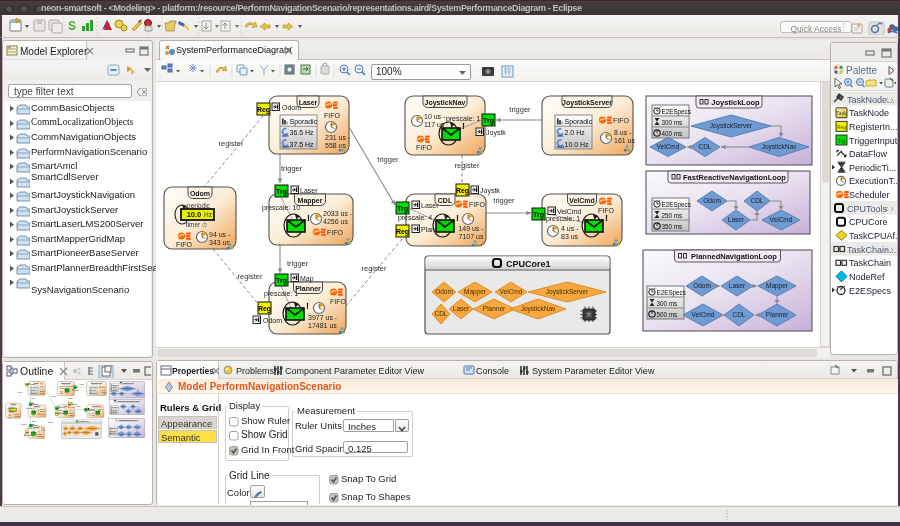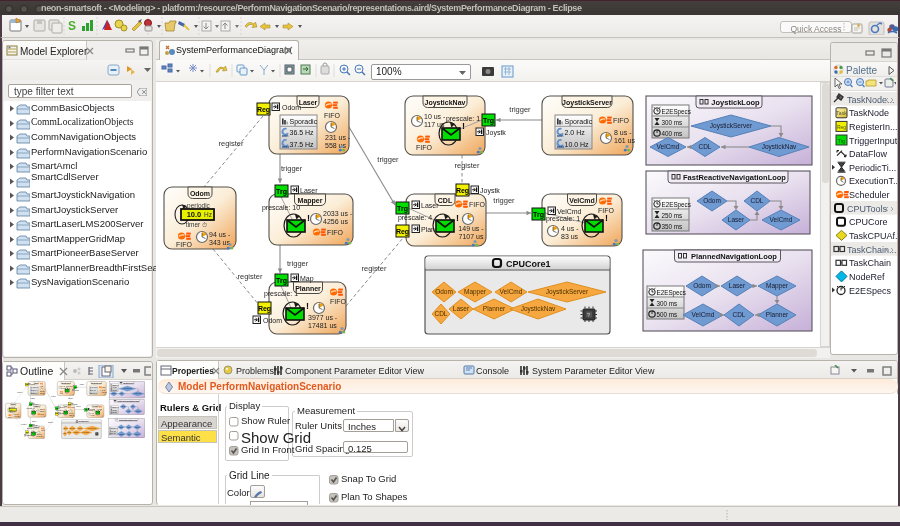--- a/index.html
+++ b/index.html
@@ -205,21 +205,21 @@
       </g>
 </svg>
     <div class="abs" style="left:28px;top:220.5px;font-size:9.5px;color:#1a1a1a;white-space:nowrap;">SmartPlannerBreadthFirstSearch</div>
     <svg class="abs" style="left:5px;top:236.0px" width="22" height="12">
 <path d="M2,2.5 l4,3 -4,3 z" fill="#555"></path>
 <g>
         <path d="M9,4 l3,-2 6,0 1,2 3,0 0,7 -13,0 z" fill="#cfe0f0" stroke="#5a7da0" stroke-width="0.8"></path>
         <path d="M9,6 l13,0" stroke="#5a7da0" stroke-width="0.6"></path>
       </g>
 </svg>
-    <div class="abs" style="left:28px;top:235.0px;font-size:9.5px;color:#1a1a1a;white-space:nowrap;">SysNavigationScenario</div>
+    <div class="abs" style="left:28px;top:243px;font-size:9.5px;color:#1a1a1a;white-space:nowrap;">SysNavigationScenario</div>
   </div>
 <div class="panel" style="left:2px;top:361px;width:151px;height:144px;background:#fff;border-color:#b7b2aa;">
  <div class="abs" style="left:0;top:0;width:149px;height:18px;background:linear-gradient(#f4f3f1,#eceae7);border-bottom:1px solid #d5d1cb;border-radius:3px 3px 0 0;"></div>
  <div class="abs" style="left:0px;top:0px;width:62px;height:18px;background:#fdfdfc;border-right:1px solid #c9c4bd;"></div>
  <svg class="abs" style="left:3px;top:3px" width="13" height="12">
       <rect x="1" y="1" width="4" height="4" fill="#fff" stroke="#557"></rect>
       <rect x="1" y="7" width="4" height="4" fill="#fff" stroke="#557"></rect>
       <rect x="7" y="4" width="4" height="4" fill="#fff" stroke="#557"></rect>
       <path d="M5,3 h2 M5,9 h2" stroke="#557"></path>
     </svg>
@@ -305,21 +305,21 @@
  </div>
 </div>
 <div class="panel" style="left:830px;top:42px;width:68px;height:313px;background:#fff;border-color:#b7b2aa;">
  <div class="abs" style="left:0;top:0;width:66px;height:18px;background:#eceae7;border-radius:3px 3px 0 0;">
   <svg class="abs" style="left:34px;top:5px" width="30" height="10">
         <rect x="1" y="3" width="8" height="4" fill="none" stroke="#777" stroke-width="1.2"></rect>
         <rect x="17" y="1" width="9" height="8" fill="none" stroke="#777" stroke-width="1.2"></rect>
         <rect x="17" y="1" width="9" height="2.5" fill="#777"></rect>
       </svg>
  </div>
- <div class="abs" style="left:0;top:18px;width:66px;height:16px;background:linear-gradient(#f9f8f7,#f0eeeb);border-bottom:1px solid #ddd;border-top:1px solid #d8d4ce;">
+ <div class="abs" style="left:0;top:18px;width:66px;height:28px;background:linear-gradient(#f9f8f7,#f0eeeb);border-bottom:1px solid #ddd;border-top:1px solid #d8d4ce;">
   <svg class="abs" style="left:2px;top:2px" width="11" height="11">
         <circle cx="5.5" cy="5.5" r="4.5" fill="none" stroke="#ccc"></circle>
         <circle cx="3" cy="3.5" r="1.7" fill="#e06a2a"></circle>
         <circle cx="8" cy="3.5" r="1.7" fill="#4a9e4a"></circle>
         <circle cx="3" cy="8" r="1.7" fill="#3a6ab0"></circle>
         <circle cx="8" cy="8" r="1.7" fill="#e0c02a"></circle>
       </svg>
   <div class="abs" style="left:15px;top:3px;font-size:10px;color:#55718e;">Palette</div>
   <svg class="abs" style="left:57px;top:4px" width="8" height="9">
         <path d="M1,0.5 l5,4 -5,4 z" fill="none" stroke="#555"></path>
@@ -442,21 +442,21 @@
       <rect x="7" y="6" width="2.5" height="2.5" fill="#333"></rect>
     </svg>
  <div class="ptab" style="left:375px;top:5px;">System Parameter Editor View</div>
  <svg class="abs" style="left:672px;top:4px" width="70" height="12">
   <rect x="2" y="2" width="8" height="7" fill="#f8f6f2" stroke="#889"></rect>
       <path d="M6,0 l3,3" stroke="#4a8a4a" stroke-width="1.5"></path>
   <path d="M22,4 l6,0 -3,3.5 z" fill="#555"></path>
   <rect x="38" y="4" width="7" height="3.5" fill="#777"></rect>
   <rect x="54" y="2" width="8" height="8" fill="none" stroke="#777" stroke-width="1.4"></rect>
  </svg>
- <div class="abs" style="left:1px;top:18px;width:740px;height:15px;background:linear-gradient(#fdeada,#fef7f1);border-bottom:1px solid #e8ddd4;border-radius:7px;">
+ <div class="abs" style="left:1px;top:18px;width:740px;height:15px;background:linear-gradient(#fdeada,#fef7f1);border-bottom:1px solid #e8ddd4;">
   <svg class="abs" style="left:6px;top:3px" width="10" height="10">
         <path d="M5,0 l3.5,5 -3.5,5 -3.5,-5 z" fill="#b8c8dd" stroke="#7788aa"></path>
       </svg>
   <div class="abs" style="left:20px;top:2px;font-size:10px;font-weight:bold;color:#e25a1e;">Model PerformNavigationScenario</div>
  </div>
  <div class="abs" style="left:1px;top:33px;width:740px;height:111px;background:#fff;"></div>
 </div>
 <div class="abs" style="left:158px;top:400px;width:60px;height:15px;background:#fff;font-size:9.5px;font-weight:bold;color:#111;padding:2px 0 0 2px;white-space:nowrap;">Rulers &amp; Grid</div>
 <div class="abs" style="left:158px;top:416px;width:59px;height:13px;background:#d9d6d2;font-size:9.5px;color:#333;padding:1px 0 0 2px;border:1px solid #c5c1bb;">Appearance</div>
 <div class="abs" style="left:158px;top:430px;width:59px;height:13px;background:#fde047;font-size:9.5px;color:#333;padding:1px 0 0 2px;border:1px solid #c5c1bb;">Semantic</div>
@@ -467,36 +467,36 @@
 <div class="abs" style="left:295px;top:405px;font-size:9.5px;color:#222;background:#fff;padding:0 2px;">Measurement</div>
 <div class="abs" style="left:225px;top:475px;width:95px;height:29px;border:1px solid #ccc;border-bottom:0;border-radius:2px 2px 0 0;"></div>
 <div class="abs" style="left:227px;top:470px;font-size:10px;color:#222;background:#fff;padding:0 2px;">Grid Line</div>
 <svg class="abs" style="left:229px;top:417px" width="11" height="11">
     <rect x="0.5" y="0.5" width="8.5" height="8.5" rx="2" fill="#fff" stroke="#a39f98"></rect>
   </svg>
 <div class="abs" style="left:241px;top:415px;font-size:9.5px;color:#222;white-space:nowrap;">Show Ruler</div>
 <svg class="abs" style="left:229px;top:431px" width="11" height="11">
     <rect x="0.5" y="0.5" width="8.5" height="8.5" rx="2" fill="#fff" stroke="#a39f98"></rect>
   </svg>
-<div class="abs" style="left:241px;top:429px;font-size:15px;color:#222;white-space:nowrap;">Show Grid</div>
+<div class="abs" style="left:241px;top:429px;font-size:10px;color:#222;white-space:nowrap;">Show Grid</div>
 <svg class="abs" style="left:229px;top:446px" width="11" height="11">
     <rect x="0.5" y="0.5" width="8.5" height="8.5" rx="2" fill="#c5c2bd" stroke="#a39f98"></rect>
     <path d="M2.5,4.5 l2,2.5 3,-4.5" stroke="#55514b" stroke-width="1.6" fill="none"></path>
   </svg>
 <div class="abs" style="left:241px;top:444px;font-size:9.5px;color:#222;white-space:nowrap;">Grid In Front</div>
 <svg class="abs" style="left:329px;top:475px" width="11" height="11">
     <rect x="0.5" y="0.5" width="8.5" height="8.5" rx="2" fill="#c5c2bd" stroke="#a39f98"></rect>
     <path d="M2.5,4.5 l2,2.5 3,-4.5" stroke="#55514b" stroke-width="1.6" fill="none"></path>
   </svg>
 <div class="abs" style="left:341px;top:473px;font-size:9.5px;color:#222;white-space:nowrap;">Snap To Grid</div>
 <svg class="abs" style="left:329px;top:493px" width="11" height="11">
     <rect x="0.5" y="0.5" width="8.5" height="8.5" rx="2" fill="#c5c2bd" stroke="#a39f98"></rect>
     <path d="M2.5,4.5 l2,2.5 3,-4.5" stroke="#55514b" stroke-width="1.6" fill="none"></path>
   </svg>
-<div class="abs" style="left:341px;top:491px;font-size:9.5px;color:#222;white-space:nowrap;">Plan To Shapes</div>
+<div class="abs" style="left:341px;top:491px;font-size:9.5px;color:#222;white-space:nowrap;">Snap To Shapes</div>
 <div class="abs" style="left:295px;top:420px;font-size:9.5px;color:#222;">Ruler Units</div>
 <div class="abs" style="left:343px;top:419px;width:51px;height:13px;background:#fff;border:1px solid #a39f98;border-radius:2px 0 0 2px;font-size:9.5px;color:#222;padding:1px 4px;">Inches</div>
 <div class="abs" style="left:395px;top:419px;width:14px;height:13px;background:linear-gradient(#fdfdfd,#e8e6e2);border:1px solid #a39f98;border-radius:0 2px 2px 0;"><svg width="12" height="12">
       <path d="M3,5 l3,3.5 3,-3.5" fill="none" stroke="#444" stroke-width="1.5"></path>
     </svg></div>
 <div class="abs" style="left:295px;top:443px;font-size:9.5px;color:#222;">Grid Spacing</div>
 <div class="abs" style="left:343px;top:441px;width:65px;height:12px;background:#fff;border:1px solid #a39f98;border-radius:2px;font-size:9.5px;color:#222;padding:1px 4px;">0.125</div>
 <div class="abs" style="left:227px;top:487px;font-size:9.5px;color:#222;">Color</div>
 <div class="abs" style="left:250px;top:485px;width:15px;height:13px;background:linear-gradient(#fdfdfd,#e4e2de);border:1px solid #a39f98;border-radius:2px;"><svg width="13" height="11">
       <path d="M3,8 q3,-5 7,-6 l1,1.7 q-4,2 -6,5 z" fill="#5577aa"></path>

